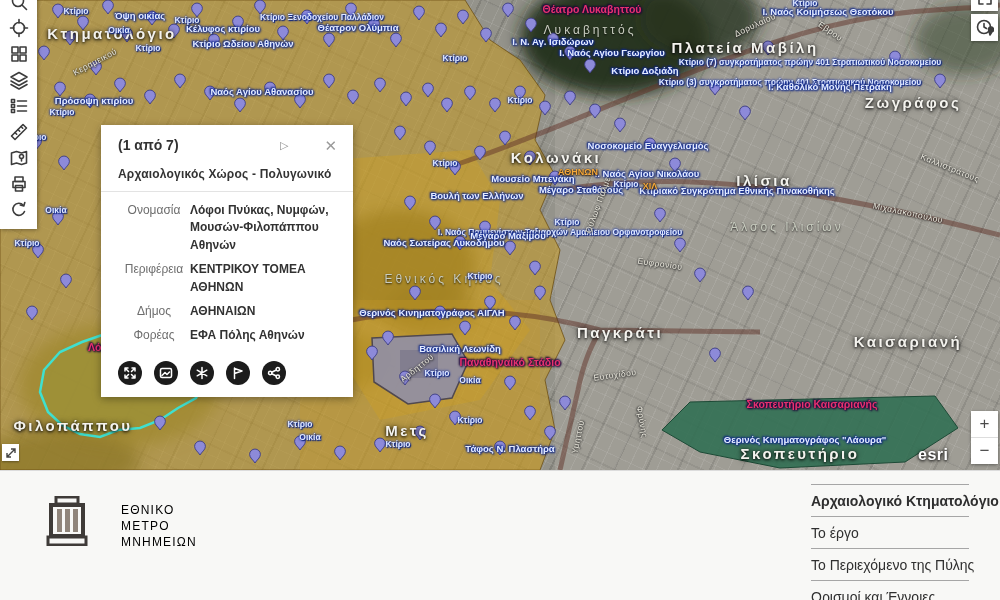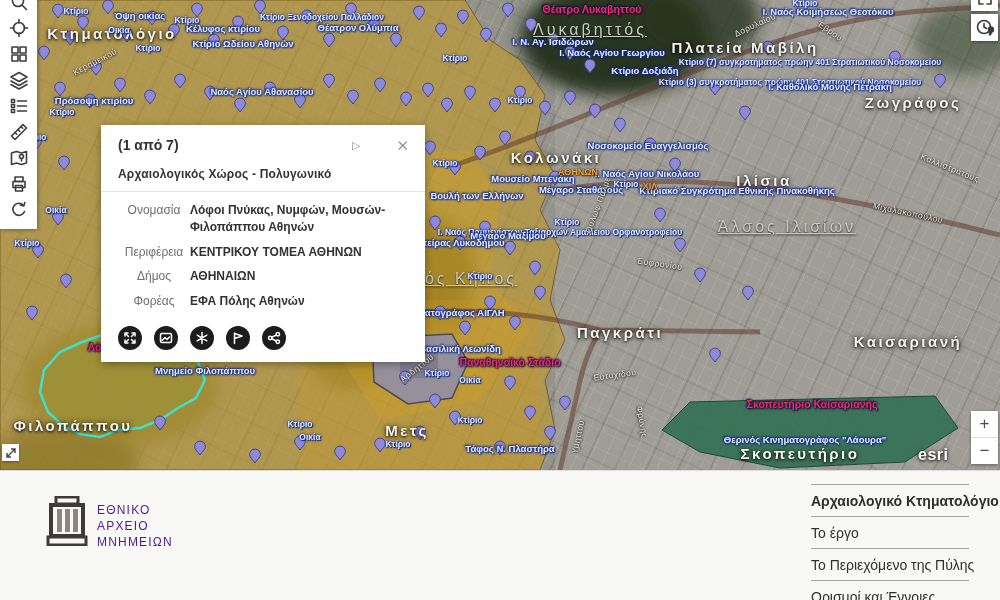--- a/index.html
+++ b/index.html
@@ -13,22 +13,22 @@
       repeating-linear-gradient(115deg, rgba(255,255,255,.10) 0 1px, transparent 1px 13px),
       repeating-linear-gradient(25deg, rgba(255,255,255,.08) 0 1px, transparent 1px 17px),
       repeating-linear-gradient(115deg, rgba(0,0,0,.12) 0 2px, transparent 2px 29px),
       repeating-linear-gradient(25deg, rgba(0,0,0,.08) 0 2px, transparent 2px 37px);
     cursor:grab;}
   #overlay-svg{position:absolute;left:0;top:0;}
   #labels{position:absolute;left:0;top:0;width:1000px;height:470px;pointer-events:none;}
   .lbl{position:absolute;white-space:nowrap;transform:translate(-50%,-50%);line-height:1;}
   .lbl-big{font-size:15px;font-weight:700;letter-spacing:2.5px;color:#f4f3ee;
     text-shadow:0 1px 3px rgba(0,0,0,.95),0 0 6px rgba(0,0,0,.7);}
-  .lbl-area{font-size:16px;letter-spacing:3px;color:#c9cdc0;
-    text-shadow:0 1px 2px rgba(0,0,0,.8);text-decoration:underline;}
+  .lbl-area{font-size:12px;letter-spacing:3px;color:#c9cdc0;
+    text-shadow:0 1px 2px rgba(0,0,0,.8);}
   .lbl-red{font-size:10.5px;font-weight:700;color:#e8316e;
     text-shadow:0 0 2px #2b0a45,0 0 3px #2b0a45,1px 1px 2px #1a0530,-1px -1px 2px #1a0530;}
   .lbl-blue{font-size:9.5px;font-weight:700;color:#e4ecff;
     text-shadow:0 0 2px #1633a8,0 0 3px #1633a8,1px 1px 2px #0c1f66,-1px -1px 2px #0c1f66;}
   .lbl-blues{font-size:8.5px;font-weight:700;color:#dfe8ff;
     text-shadow:0 0 2px #1633a8,0 0 3px #1633a8,1px 1px 1px #0c1f66;}
   .lbl-street{font-size:8.5px;color:#eceadf;letter-spacing:.5px;
     text-shadow:0 1px 2px #222,0 0 2px #222;}
   .lbl-orange{font-size:9px;font-weight:700;color:#f5a93b;
     text-shadow:0 1px 2px #201000,0 0 2px #201000;}
@@ -54,21 +54,21 @@
 
   #esri{position:absolute;left:918px;top:446px;z-index:25;font-size:16px;font-weight:700;
     color:#fff;letter-spacing:.5px;text-shadow:0 1px 3px rgba(0,0,0,.9),0 0 4px rgba(0,0,0,.6);}
 
   #miniexpand{position:absolute;left:2px;top:444px;width:17px;height:17px;background:#fff;
     z-index:30;display:flex;align-items:center;justify-content:center;cursor:pointer;
     box-shadow:0 1px 2px rgba(0,0,0,.35);}
   #miniexpand svg{stroke:#444;fill:none;stroke-width:1.4;}
 
   
-  #popup{position:absolute;left:101px;top:125px;width:324px;background:#fff;z-index:40;
+  #popup{position:absolute;left:101px;top:125px;width:252px;background:#fff;z-index:40;
     box-shadow:0 2px 8px rgba(0,0,0,.35);padding:12px 16px 12px 17px;box-sizing:border-box;}
   #popup-tail{position:absolute;left:113px;top:345px;width:0;height:0;z-index:39;
     border-top:16px solid #fff;border-right:30px solid transparent;
     filter:drop-shadow(0 2px 2px rgba(0,0,0,.25));}
   .pp-head{display:flex;align-items:center;}
   .pp-pager{font-size:14px;font-weight:700;color:#323232;flex:0 0 auto;}
   .pp-spacer{flex:1;}
   .pp-next{font-size:11px;color:#8a8a8a;cursor:pointer;margin-right:36px;}
   .pp-close{font-size:15px;color:#9a9a9a;cursor:pointer;line-height:1;}
   .pp-title{font-size:12px;font-weight:700;color:#333;margin-top:14px;letter-spacing:.2px;}
@@ -78,22 +78,22 @@
   .pp-value{flex:1;color:#323232;font-weight:700;}
   .pp-actions{display:flex;gap:12px;margin-top:16px;}
   .pp-act{width:24px;height:24px;border-radius:50%;background:#1c1c1c;display:flex;
     align-items:center;justify-content:center;cursor:pointer;}
   .pp-act svg{stroke:#fff;fill:none;stroke-width:1.5;stroke-linecap:round;stroke-linejoin:round;}
 
   
   #footer{position:absolute;left:0;top:470px;width:1000px;height:130px;background:#f8f8f6;
     border-top:1px solid #dcdcdc;box-sizing:border-box;}
   #brand{position:absolute;left:45px;top:25px;display:flex;align-items:flex-start;}
-  #brand-text{margin-left:8px;margin-top:6px;font-size:12px;letter-spacing:1.2px;
-    color:#4c1d95;line-height:1.35;}
+  #brand-text{margin-left:32px;margin-top:6px;font-size:12px;letter-spacing:1.2px;
+    color:#000000;line-height:1.35;}
   #footnav{position:absolute;left:811px;top:13px;width:158px;list-style:none;margin:0;padding:0;
     border-top:1px solid #a6a6a6;}
   #footnav li{height:31px;display:flex;align-items:center;border-bottom:1px solid #a6a6a6;
     font-size:14px;color:#2f2f2f;cursor:pointer;white-space:nowrap;}
   #footnav li:first-child{font-weight:700;font-size:14px;}
   #footnav li:last-child{border-bottom:none;}
 </style>
 </head>
 <body>
 
@@ -490,21 +490,21 @@
       <svg width="44" height="50" viewBox="0 0 44 50">
         <rect x="11" y="1" width="22" height="7" fill="none" stroke="#3f3b38" stroke-width="3"></rect>
         <rect x="6" y="9" width="32" height="31" fill="none" stroke="#3f3b38" stroke-width="4"></rect>
         <rect x="12" y="13" width="5" height="23" fill="#90857b"></rect>
         <rect x="20" y="13" width="5" height="23" fill="#90857b"></rect>
         <rect x="28" y="13" width="5" height="23" fill="#90857b"></rect>
         <rect x="3" y="41" width="38" height="8" fill="none" stroke="#3f3b38" stroke-width="3"></rect>
       </svg>
       <div id="brand-text">
         <div>ΕΘΝΙΚΟ</div>
-        <div>ΑΡΧΕΙΟ</div>
+        <div>ΜΕΤΡΟ</div>
         <div>ΜΝΗΜΕΙΩΝ</div>
       </div>
     </div>
     <ul id="footnav">
         <li>Αρχαιολογικό Κτηματολόγιο</li>
         <li>Το έργο</li>
         <li>Το Περιεχόμενο της Πύλης</li>
         <li>Ορισμοί και Έννοιες</li>
       </ul>
   </div>

